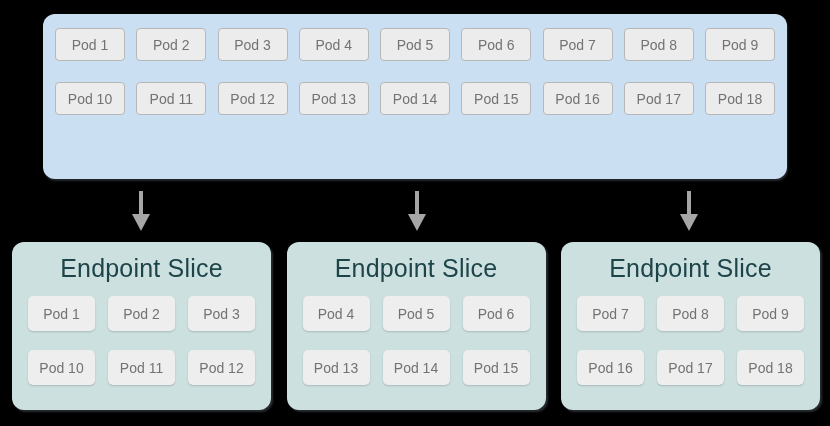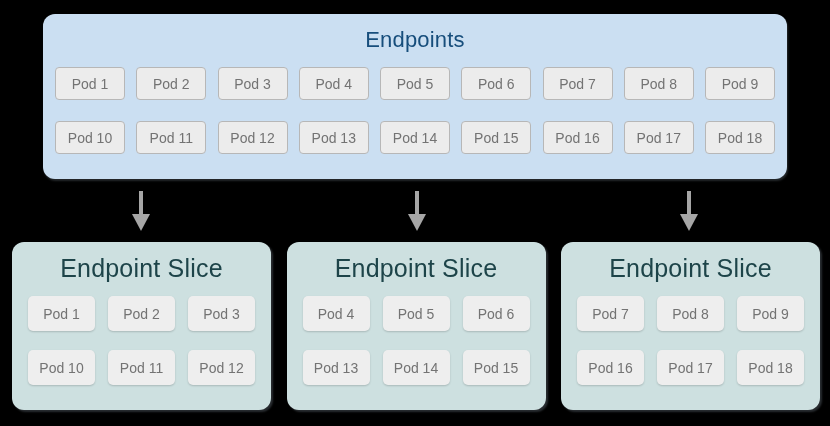--- a/index.html
+++ b/index.html
@@ -120,21 +120,20 @@
     background: #eeeeee;
     border: none;
     border-radius: 5px;
     box-shadow: 0 1px 2px rgba(0,0,0,0.18);
   }
 </style>
 </head>
 <body>
 
 <div class="endpoints-box">
-  <div class="ep-title">Endpoints</div>
   <div class="ep-rows">
     <div class="pod-row row-1">
       <div class="pod">Pod 1</div>
       <div class="pod">Pod 2</div>
       <div class="pod">Pod 3</div>
       <div class="pod">Pod 4</div>
       <div class="pod">Pod 5</div>
       <div class="pod">Pod 6</div>
       <div class="pod">Pod 7</div>
       <div class="pod">Pod 8</div>

